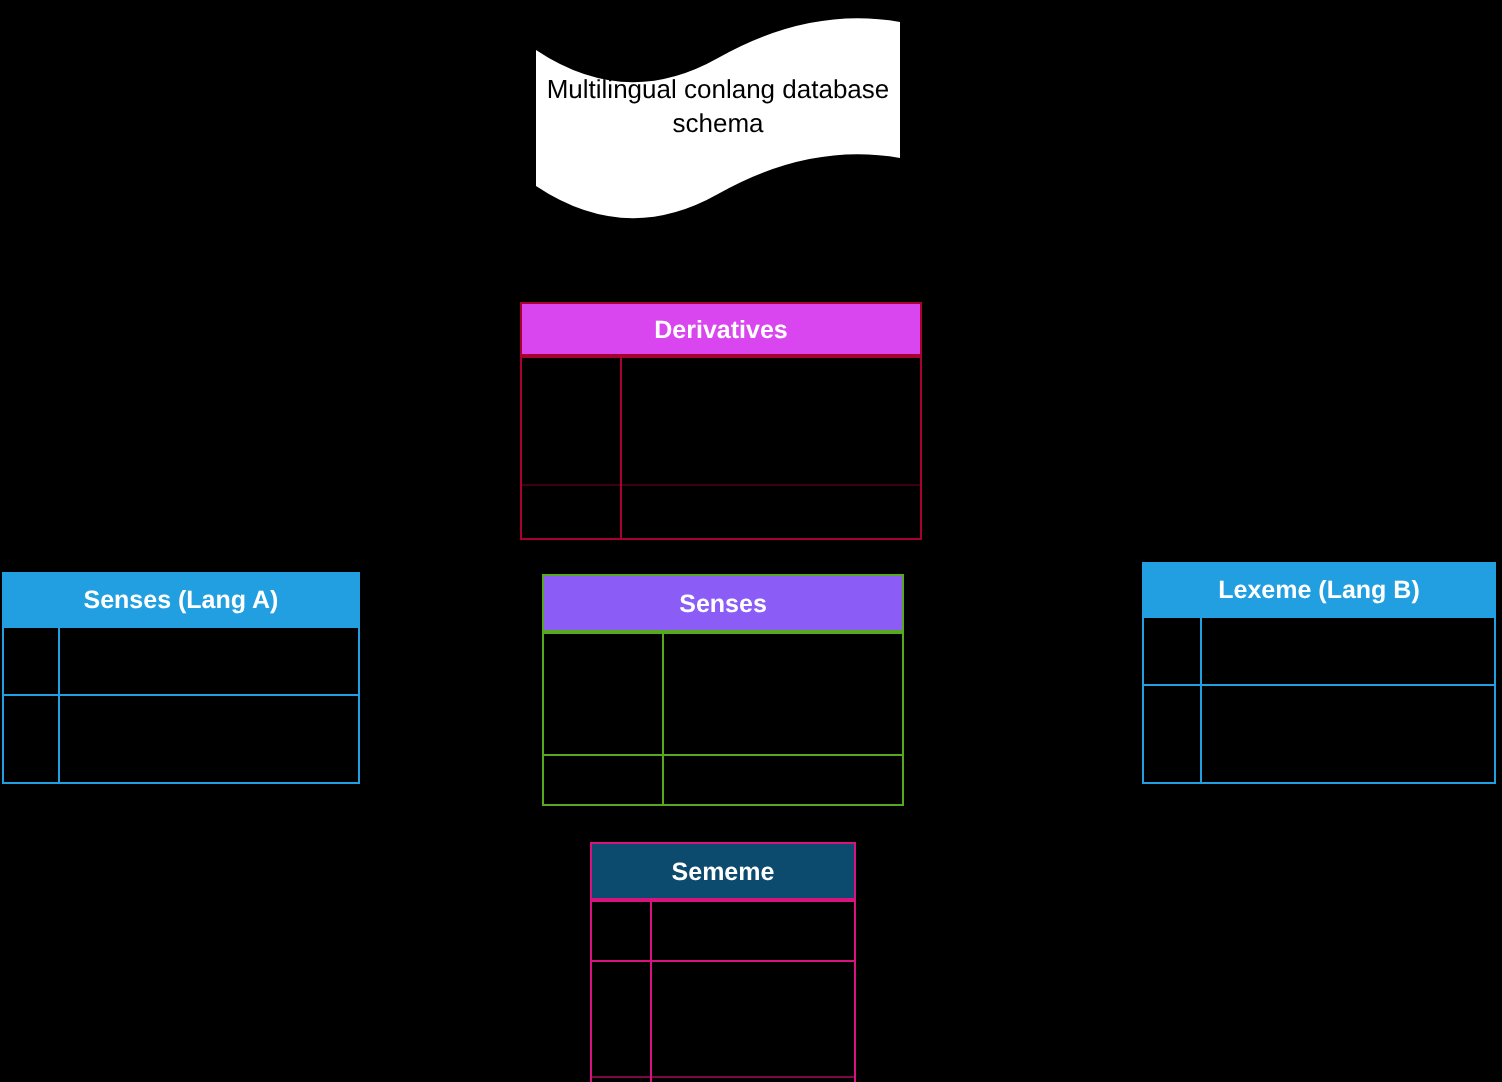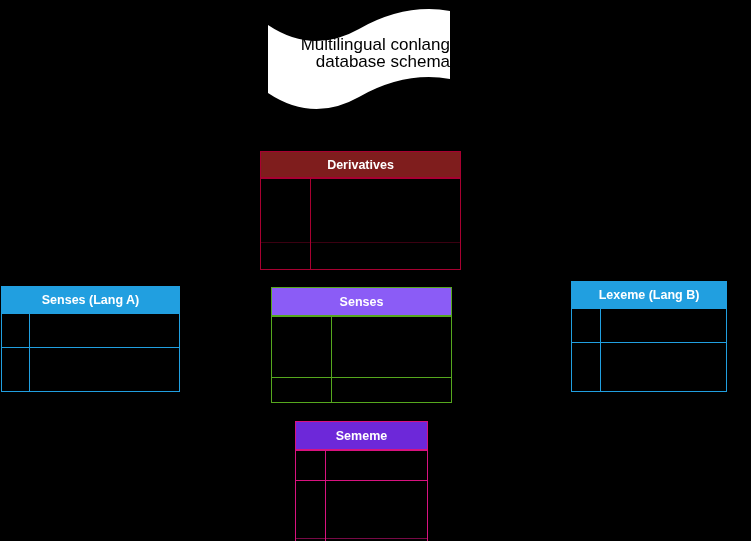--- a/index.html
+++ b/index.html
@@ -9,66 +9,66 @@
     background:#000;
     overflow:hidden;
     font-family:"Liberation Sans", sans-serif;
   }
 
   
   .banner{position:absolute;left:268px;top:3px;width:182px;height:110px;}
   .banner svg{position:absolute;left:0;top:0;}
   .banner-text{
     position:absolute;left:0;top:33px;width:182px;
-    color:#000;font-size:17px;line-height:17px;text-align:right;
+    color:#000;font-size:13px;line-height:17px;text-align:center;
   }
 
   
   .entity{position:absolute;box-sizing:border-box;}
   .ehead{
     width:100%;box-sizing:border-box;
     display:flex;align-items:center;justify-content:center;
     color:#fff;font-weight:bold;font-size:12.5px;
   }
   .ebody{position:relative;width:100%;box-sizing:border-box;background:#000;}
   .vdiv{position:absolute;top:0;bottom:0;width:1px;}
   .hdiv{position:absolute;left:0;right:0;height:1px;}
   .faint{opacity:0.35;}
 
   
   .e-derivatives{left:260px;top:151px;width:201px;}
-  .e-derivatives .ehead{height:27px;background:#7f1d1d;border:1px solid #a80031;}
+  .e-derivatives .ehead{height:27px;background:#d946ef;border:1px solid #a80031;}
   .e-derivatives .ebody{height:92px;border:1px solid #a80031;}
   .e-derivatives .vdiv{left:49px;background:#a80031;}
   .e-derivatives .hdiv{top:63px;background:#a80031;}
 
   
   .e-lexeme-a{left:1px;top:286px;width:179px;}
   .e-lexeme-a .ehead{height:27px;background:#219fe0;border:1px solid #219fe0;}
   .e-lexeme-a .ebody{height:79px;border:1px solid #219fe0;}
   .e-lexeme-a .vdiv{left:27px;background:#219fe0;}
   .e-lexeme-a .hdiv{top:33px;background:#219fe0;}
 
   
   .e-senses{left:271px;top:287px;width:181px;}
   .e-senses .ehead{height:29px;background:#8b5cf6;border:1px solid #56a81e;}
   .e-senses .ebody{height:87px;border:1px solid #56a81e;}
   .e-senses .vdiv{left:59px;background:#56a81e;}
   .e-senses .hdiv{top:60px;background:#56a81e;}
 
   
-  .e-lexeme-b{left:571px;top:281px;width:156px;}
+  .e-lexeme-b{left:571px;top:281px;width:177px;}
   .e-lexeme-b .ehead{height:27px;background:#219fe0;border:1px solid #219fe0;}
   .e-lexeme-b .ebody{height:84px;border:1px solid #219fe0;}
   .e-lexeme-b .vdiv{left:28px;background:#219fe0;}
   .e-lexeme-b .hdiv{top:33px;background:#219fe0;}
 
   
   .e-sememe{left:295px;top:421px;width:133px;}
-  .e-sememe .ehead{height:29px;background:#6d28d9;border:1px solid #d8127f;}
+  .e-sememe .ehead{height:29px;background:#0c4a6e;border:1px solid #d8127f;}
   .e-sememe .ebody{height:91px;border:1px solid #d8127f;border-bottom:none;}
   .e-sememe .vdiv{left:29px;background:#d8127f;}
   .e-sememe .hdiv{top:29px;background:#d8127f;}
   .e-sememe .hdiv2{position:absolute;left:0;right:0;height:1px;top:87px;background:#d8127f;opacity:0.55;}
 </style>
 </head>
 <body>
 
 <div class="stage">
 

